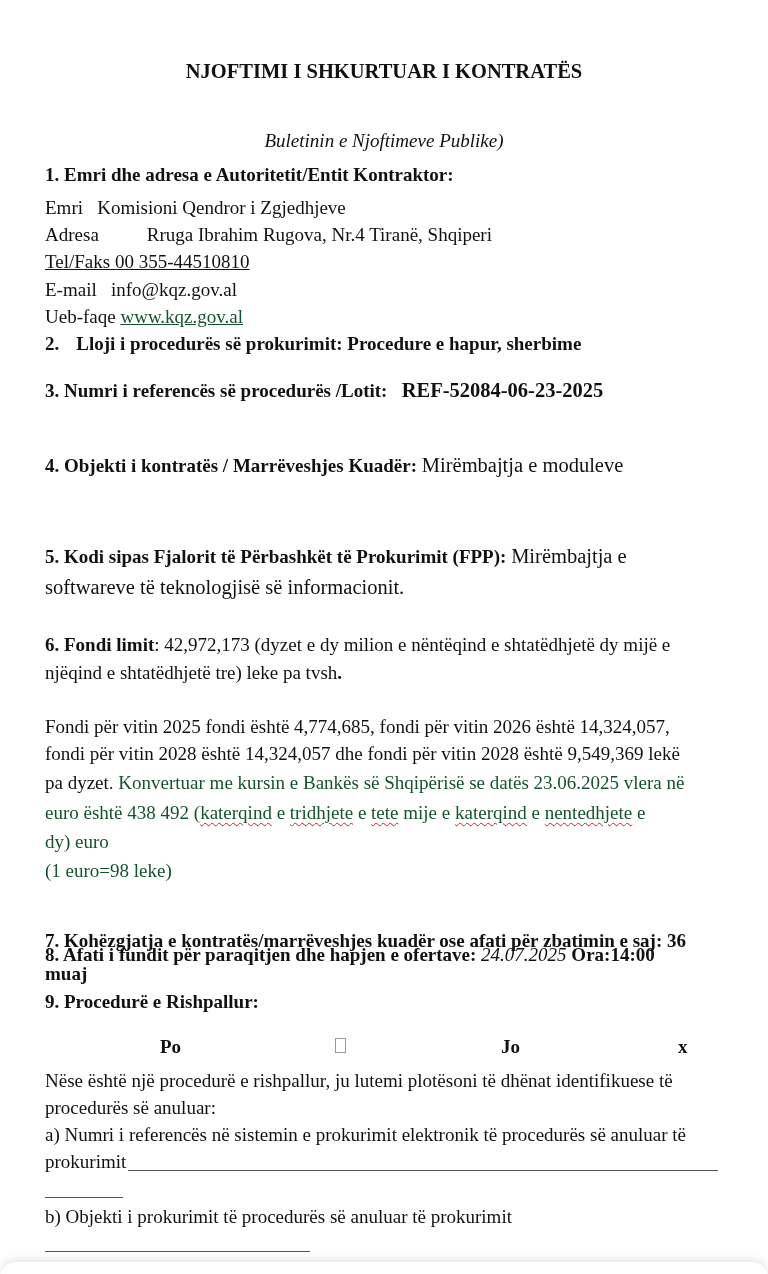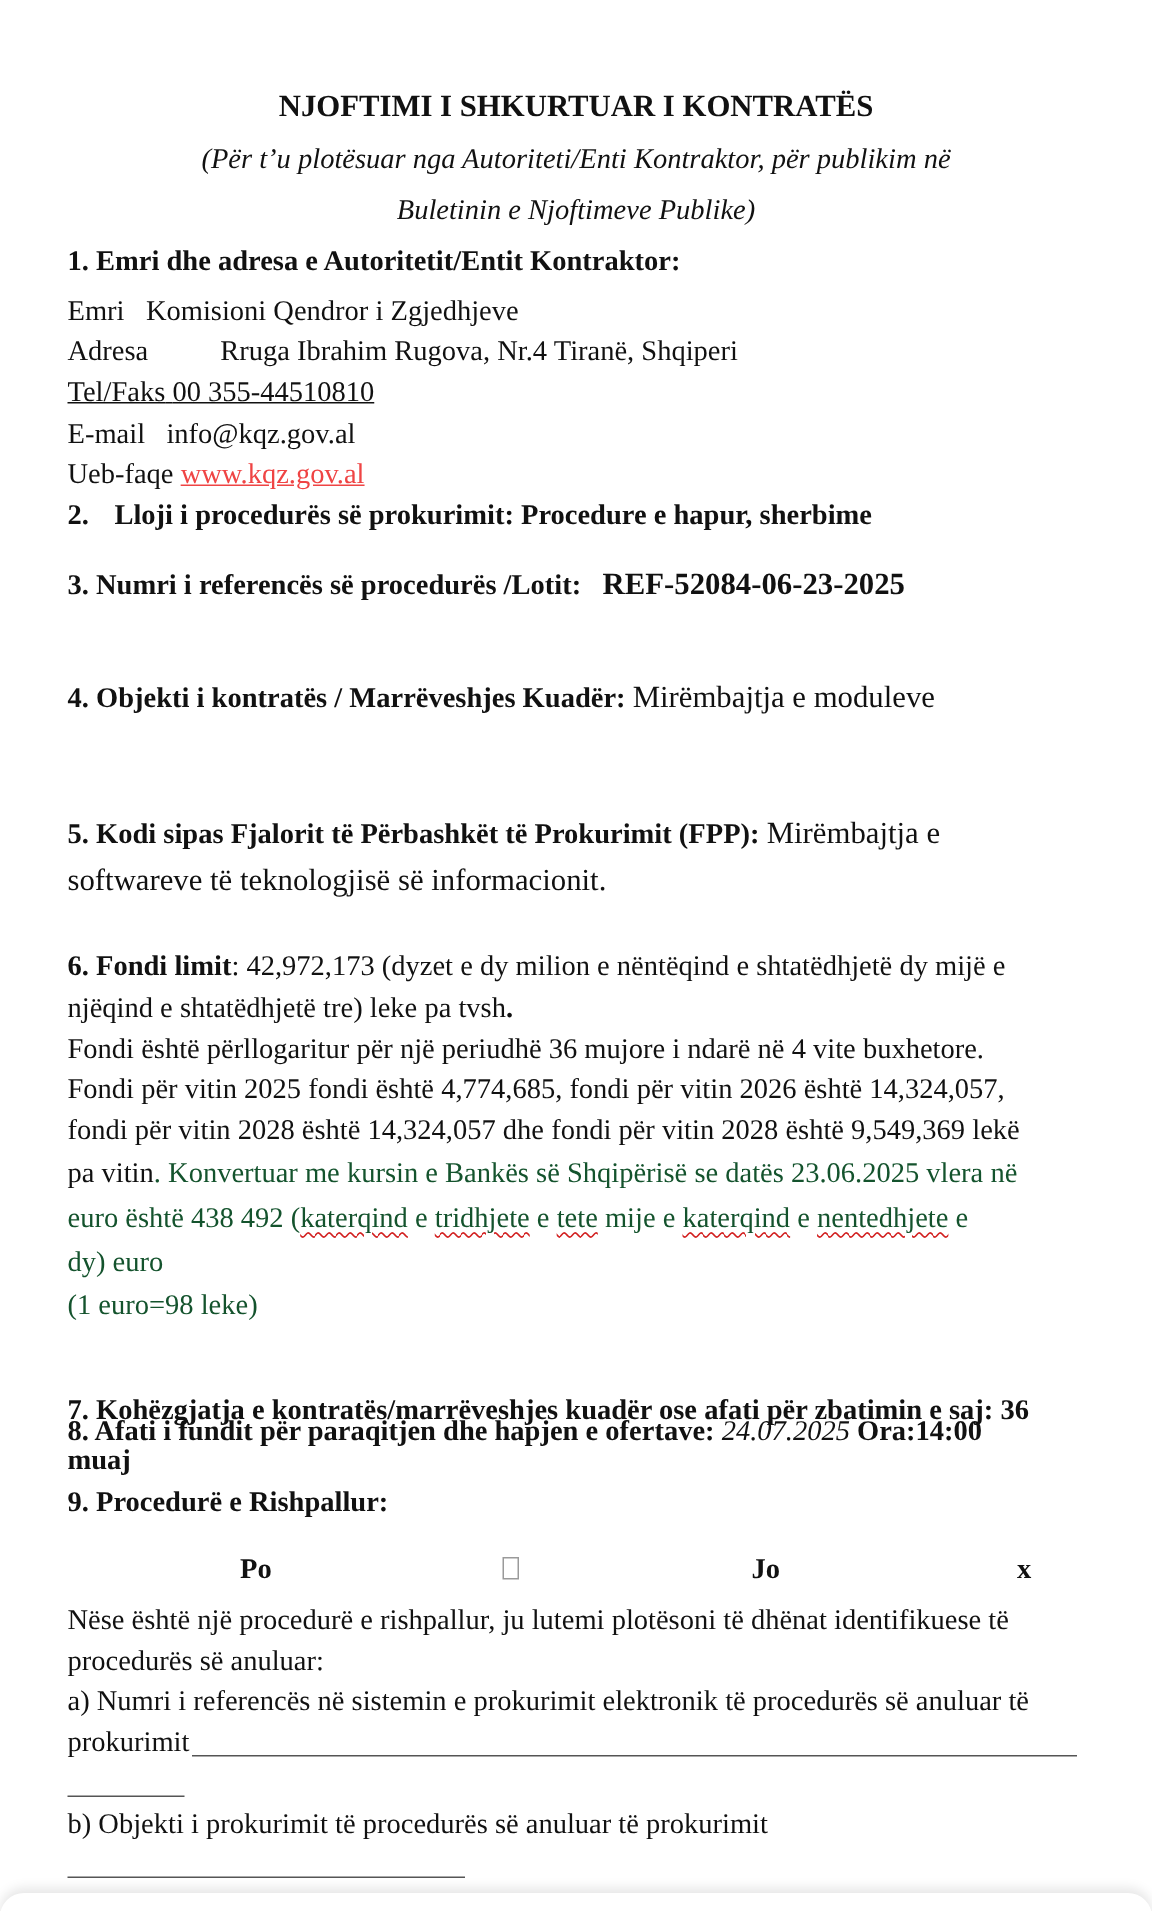--- a/index.html
+++ b/index.html
@@ -8,21 +8,21 @@
     background: #ffffff; color: #111111;
     font-family: "Liberation Serif", serif;
   }
   .page { position: absolute; left: 0; top: 0; width: 768px; height: 1137px; }
   .t { position: absolute; white-space: nowrap; font-size: 19px; line-height: 22px; }
   .b { font-weight: bold; }
   .i { font-style: italic; }
   .center { left: 0; width: 768px; text-align: center; }
   .big { font-size: 20.5px; }
   .gray { color: #14532d; }
-  .link { color: #ef4444; text-decoration: underline; }
+  .link { color: #14532d; text-decoration: underline; }
   .squig {
     text-decoration: underline wavy #d22020;
     text-decoration-thickness: 1px;
     text-underline-offset: 3px;
   }
   .checkbox {
     position: absolute; left: 335px; top: 1038px; width: 9px; height: 13px;
     border: 1px solid #9a9a9a; background: #fff;
   }
   .rule { position: absolute; height: 0; border-top: 1.2px solid #555; }
@@ -35,21 +35,20 @@
     position: absolute; left: 45px; top: 1259px; font-size: 19px; line-height: 22px;
     white-space: nowrap; color: #111; height: 6px; overflow: hidden;
   }
 </style>
 </head>
 <body>
 
 <div class="page">
 
   <div class="t b center big" style="top:60px;">NJOFTIMI I SHKURTUAR I KONTRATËS</div>
-  <div class="t i center" style="top:96px;">(Për t’u plotësuar nga Autoriteti/Enti Kontraktor, për publikim në</div>
   <div class="t i center" style="top:130px;">Buletinin e Njoftimeve Publike)</div>
 
   <div class="t b" style="left:45px; top:164px;">1.  Emri dhe adresa e Autoritetit/Entit Kontraktor:</div>
 
   <div class="t" style="left:45px; top:197px;">
     <span>Emri</span>&nbsp;&nbsp;&nbsp;<span>Komisioni Qendror i Zgjedhjeve</span>
   </div>
   <div class="t" style="left:45px; top:224px;">
     <span>Adresa</span><span style="display:inline-block;width:48px;"></span><span>Rruga Ibrahim Rugova, Nr.4 Tiranë, Shqiperi</span>
   </div>
@@ -79,25 +78,24 @@
     <span class="b">5.  Kodi sipas Fjalorit të Përbashkët të Prokurimit (FPP):</span> <span class="big">Mirëmbajtja e</span>
   </div>
   <div class="t big" style="left:45px; top:576px;">softwareve të teknologjisë së informacionit.</div>
 
   <div class="t" style="left:45px; top:634px;">
     <span class="b">6. Fondi limit</span><span>: 42,972,173 (dyzet e dy milion e nëntëqind e shtatëdhjetë dy mijë e</span>
   </div>
   <div class="t" style="left:45px; top:662px;">
     <span>njëqind e shtatëdhjetë tre) leke pa tvsh</span><span class="b">.</span>
   </div>
-  <div class="t" style="left:45px; top:689px;">Fondi është përllogaritur për një periudhë 36 mujore i ndarë në 4 vite buxhetore.</div>
   <div class="t" style="left:45px; top:716px;">Fondi për vitin 2025 fondi është 4,774,685, fondi për vitin 2026 është 14,324,057,</div>
   <div class="t" style="left:45px; top:743px;">fondi për vitin 2028 është 14,324,057 dhe fondi për vitin 2028 është 9,549,369 lekë</div>
   <div class="t" style="left:45px; top:772px;">
-    <span>pa vitin</span><span class="gray">. Konvertuar me kursin e Bankës së Shqipërisë se datës 23.06.2025 vlera në</span>
+    <span>pa dyzet</span><span class="gray">. Konvertuar me kursin e Bankës së Shqipërisë se datës 23.06.2025 vlera në</span>
   </div>
   <div class="t gray" style="left:45px; top:802px;">
     <span>euro është 438 492 (</span><span class="squig">katerqind</span><span> e </span><span class="squig">tridhjete</span><span> e </span><span class="squig">tete</span><span> mije e </span><span class="squig">katerqind</span><span> e </span><span class="squig">nentedhjete</span><span> e</span>
   </div>
   <div class="t gray" style="left:45px; top:831px;">dy) euro</div>
   <div class="t gray" style="left:45px; top:860px;">(1 euro=98 leke)</div>
 
   <div class="t b" style="left:45px; top:890px;margin-top:40px;">7.  Kohëzgjatja e kontratës/marrëveshjes kuadër ose afati për zbatimin e saj: 36</div>
   <div class="t b" style="left:45px; top:963px;">muaj</div>
 

